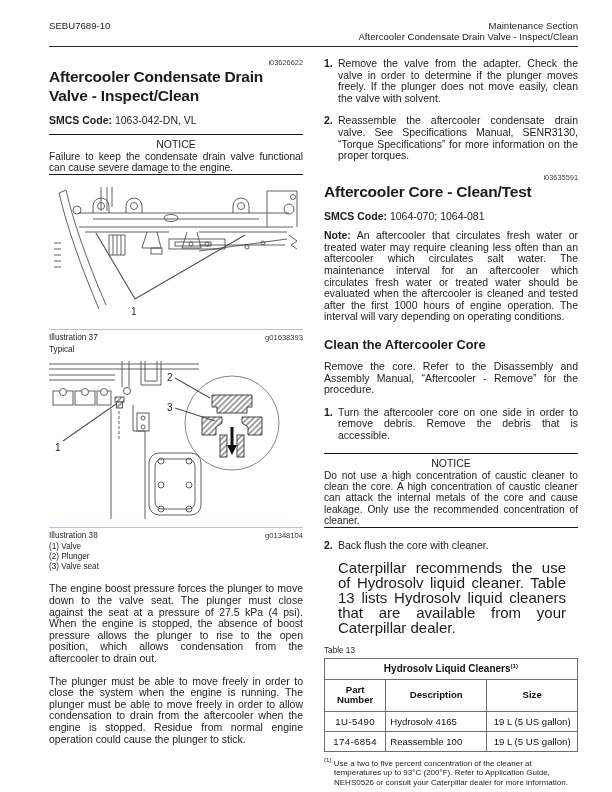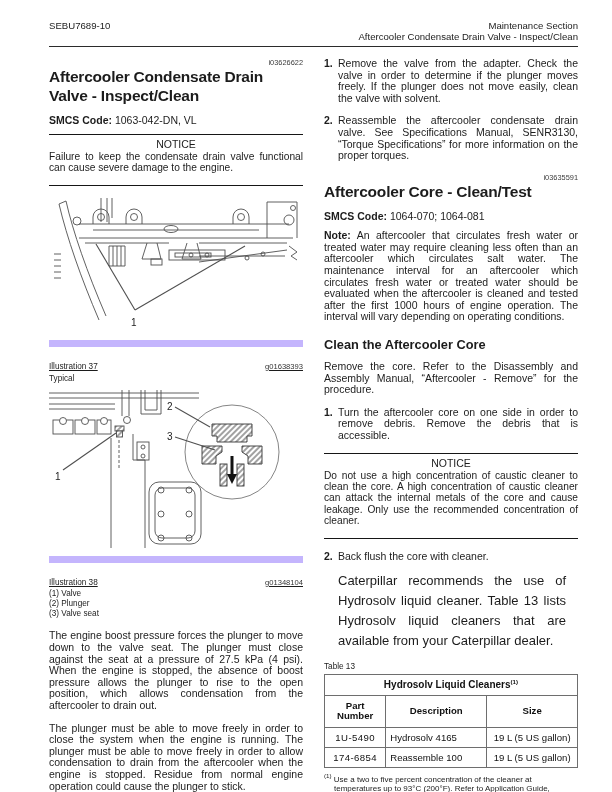--- a/index.html
+++ b/index.html
@@ -20,35 +20,35 @@
   .col { width:254px; }
 
   .pub-id { text-align:right; font-size:7.4px; color:#3a3a3a; margin:0 0 1px 0; }
   .article-title { font-size:15.5px; line-height:18.5px; font-weight:700; margin:1px 0 9px 0; letter-spacing:-0.2px; }
   .sub-title { font-size:12.8px; font-weight:700; margin:14px 0 9px 0; }
   .smcs { font-size:10.5px; margin:0 0 8px 0; }
   .b { font-weight:700; }
 
   .para { font-size:10.5px; line-height:11.6px; text-align:justify; margin:0 0 11px 0; }
 
-  .notice-box { border-top:1.2px solid #161616; border-bottom:1.2px solid #161616; padding:3px 0 11px 0; margin:7px 0 12px 0; }
+  .notice-box { border-top:1.2px solid #161616; border-bottom:1.2px solid #161616; padding:3px 0 0 0; margin:7px 0 12px 0; }
   .notice-title { text-align:center; font-size:10.5px; margin-bottom:1px; }
   .notice-text { font-size:10.2px; line-height:11.4px; text-align:justify; }
 
   .figure { margin:2px 0 0 0; }
-  .illus-caption { border-top:7px solid #c4b5fd; margin-top:4px; padding-top:15px; display:flex; justify-content:space-between; align-items:baseline;text-decoration:underline; }
+  .illus-caption { border-top:1px solid #c4b5fd; margin-top:4px; padding-top:3px; display:flex; justify-content:space-between; align-items:baseline; }
   .illus-caption .cap { font-size:8.2px; }
   .illus-caption .code { font-size:7.6px; color:#333; }
   .illus-note { font-size:8.2px; margin:3px 0 7px 0; }
   .legend { font-size:8.2px; line-height:10.2px; margin:2px 0 11px 0; }
 
   .step { display:flex; font-size:10.5px; line-height:11.6px; margin:0 0 11px 0; }
   .step-num { font-weight:700; min-width:14px; flex:none; }
   .step-body { flex:1; text-align:justify; }
-  .step-para { font-size:13px; line-height:20px; text-align:justify; margin:0 12px 11px 14px; }
+  .step-para { font-size:15px; line-height:15px; text-align:justify; margin:0 12px 11px 14px; }
 
   .tbl-label { font-size:8.2px; margin:4px 0 3px 0; }
   table.data { width:100%; border-collapse:collapse; font-size:9.6px; color:#111; }
   table.data th, table.data td { border:1px solid #6e6e6e; }
   .tbl-title th { font-size:10px; padding:3px 2px 4px 2px; text-align:center; }
   .col-head th { padding:5px 12px; line-height:10.5px; text-align:center; }
   table.data td { padding:4px 4px; }
   td.pn { text-align:center; letter-spacing:0.4px; width:52px; }
   td.desc { width:92px; padding-left:7px; }
   td.size { text-align:center; }

